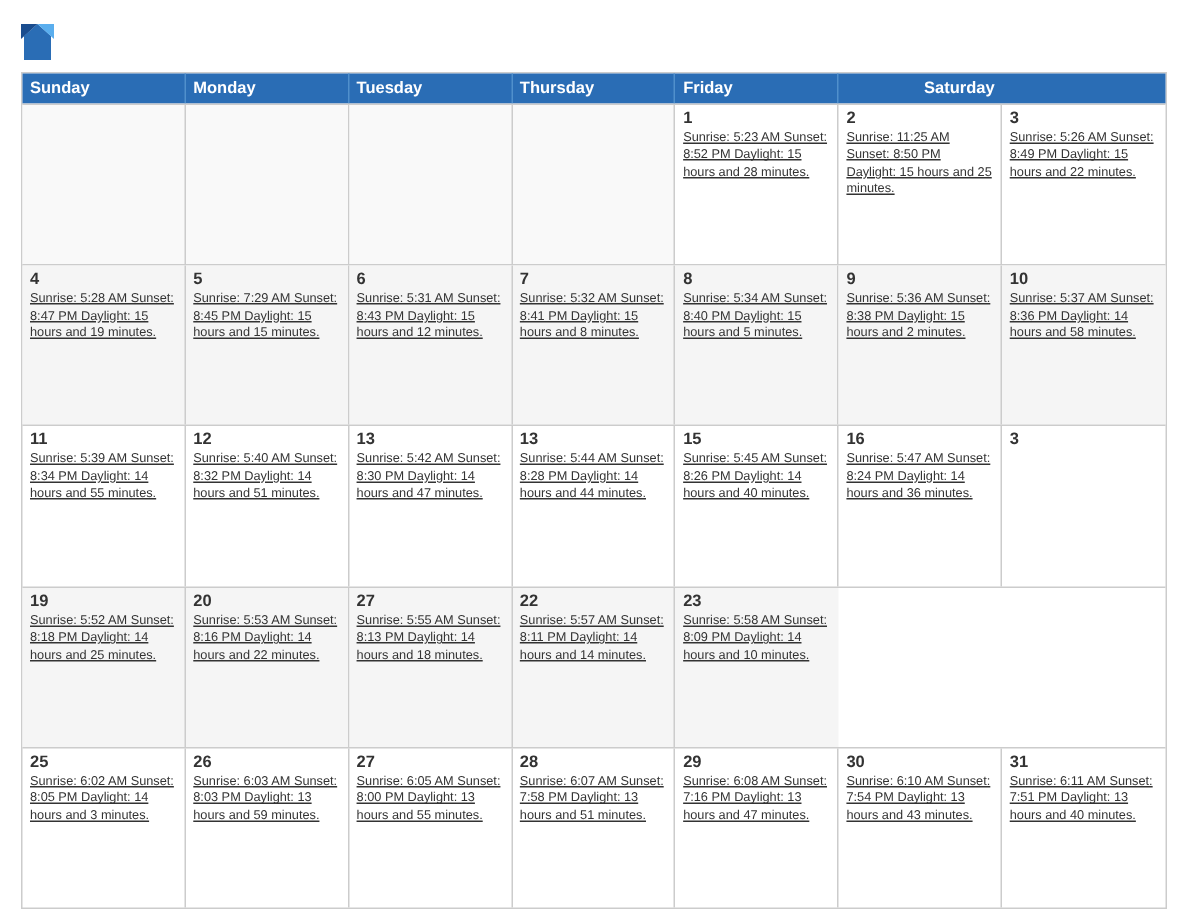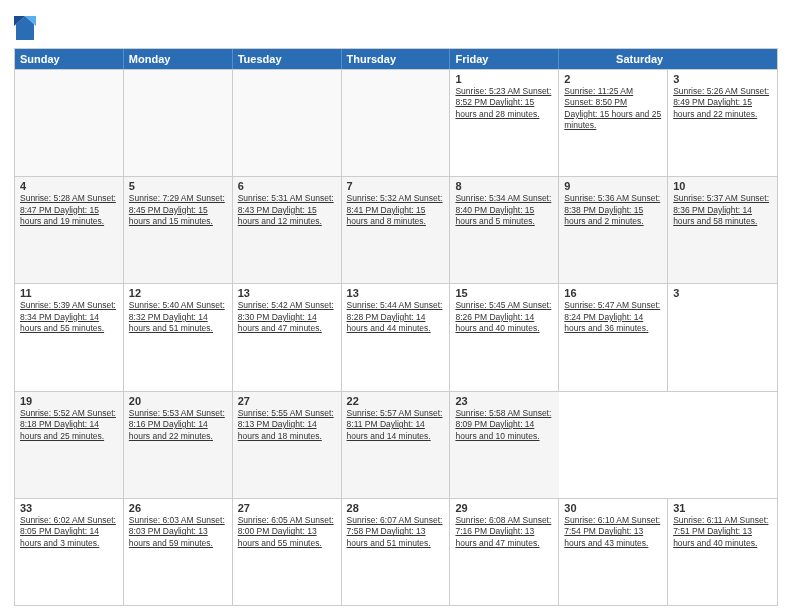--- a/index.html
+++ b/index.html
@@ -306,21 +306,21 @@
           <div class="cal-cell shaded">
             <span class="day-num">23</span>
             <div class="cell-text">Sunrise: 5:58 AM
 Sunset: 8:09 PM
 Daylight: 14 hours
 and 10 minutes.</div>
           </div>
         </div>
         <div class="cal-row">
           <div class="cal-cell">
-            <span class="day-num">33</span>
+            <span class="day-num">25</span>
             <div class="cell-text">Sunrise: 6:02 AM
 Sunset: 8:05 PM
 Daylight: 14 hours
 and 3 minutes.</div>
           </div>
           <div class="cal-cell">
             <span class="day-num">26</span>
             <div class="cell-text">Sunrise: 6:03 AM
 Sunset: 8:03 PM
 Daylight: 13 hours

